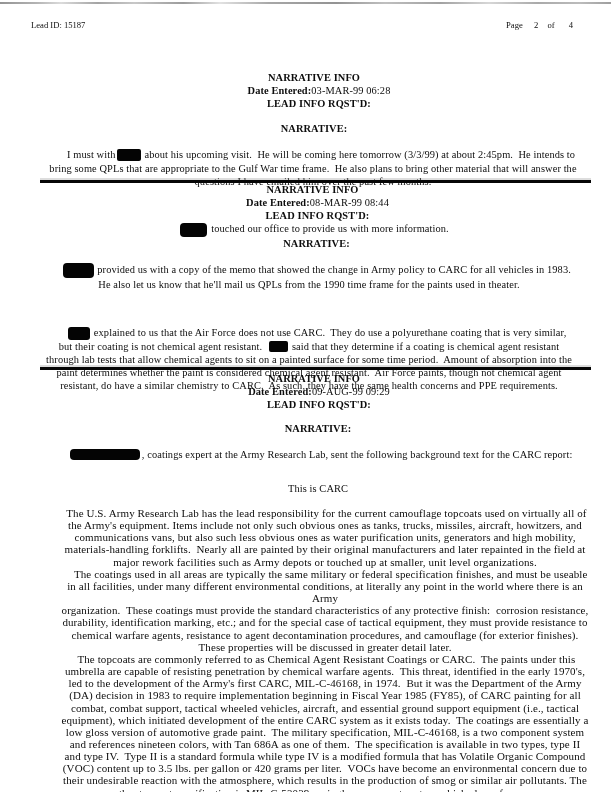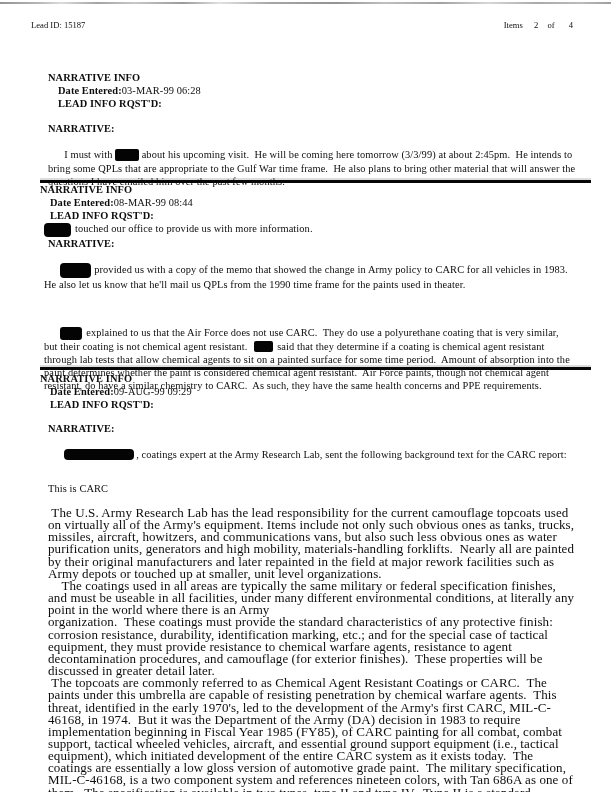--- a/index.html
+++ b/index.html
@@ -32,29 +32,30 @@
   .lbl { font-weight:bold; }
   .ml10 { margin-left:10px; }
   .ml8  { margin-left:8px; }
   .ml4  { margin-left:4px; }
 
   .sec {
     position:absolute;
     font-size:10.4px;
     line-height:13.1px;
     letter-spacing:.1px;
+    text-align:center;
   }
   .sec1 { left:48px; top:71px;  width:532px; }
   .sec2 { left:40px; top:183px; width:545px; line-height:13px; }
   .sec3 { left:40px; top:372px; width:548px; line-height:13px; }
 
   .para { white-space:pre-wrap; width:530px; }
   .sec3 .bodyblock {
-    margin-left:8px; width:528px;
-    font-size:13px; line-height:12.15px;
+    margin-left:21px; width:528px;
+    font-size:11px; line-height:12.15px;
     white-space:pre-wrap;
   }
   .blank12 { height:12px; }
   .blank11 { height:11px; }
   .blank9  { height:9px; }
   .blank8  { height:8px; }
 
   .sep {
     position:absolute; left:40px; width:551px; height:3px;
     background:#060606;
@@ -77,21 +78,21 @@
 </head>
 <body>
 
 <div class="page">
 
   <div class="scan-streak"></div>
 
   <div class="hdr">
     <span>Lead ID: 15187</span>
     <span class="pageinfo">
-      <span class="w1">Items</span>
+      <span class="w1">Page</span>
       <span class="w2">2</span>
       <span class="w3">of</span>
       <span>4</span>
     </span>
   </div>
 
   <div class="sec sec1">
     <div class="lbl">NARRATIVE INFO</div>
     <div class="ml10">
       <span class="lbl">Date Entered:</span><span>03-MAR-99 06:28</span>

